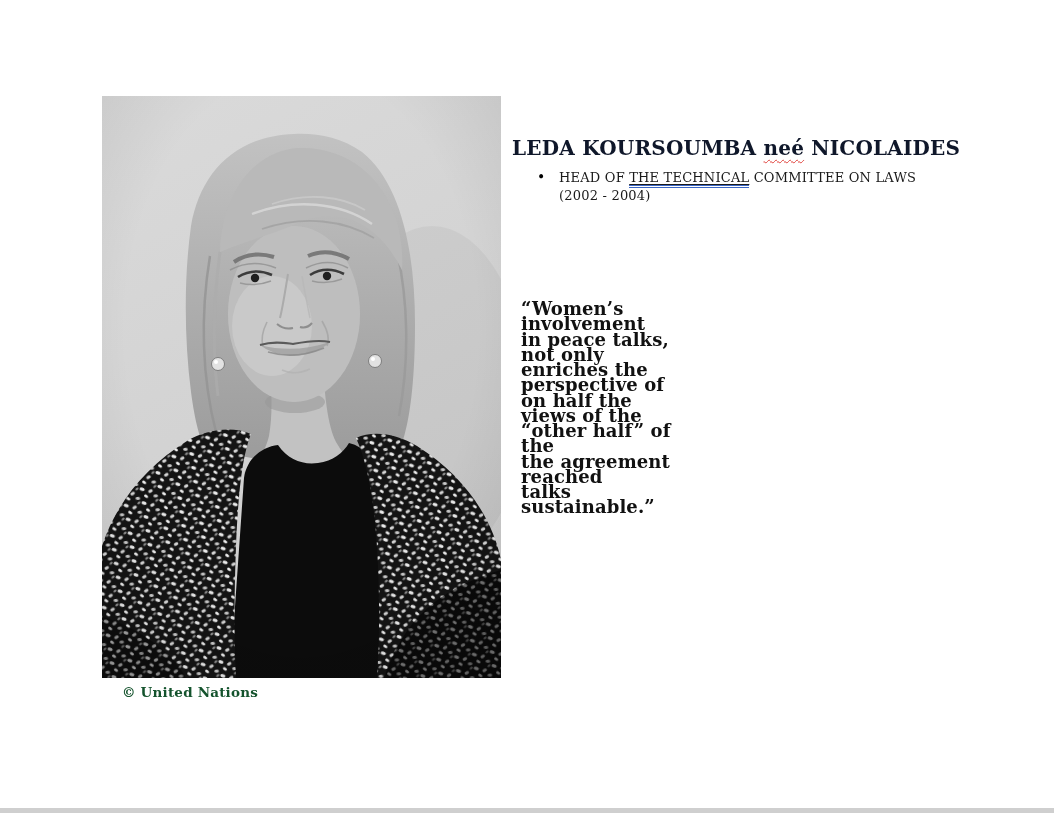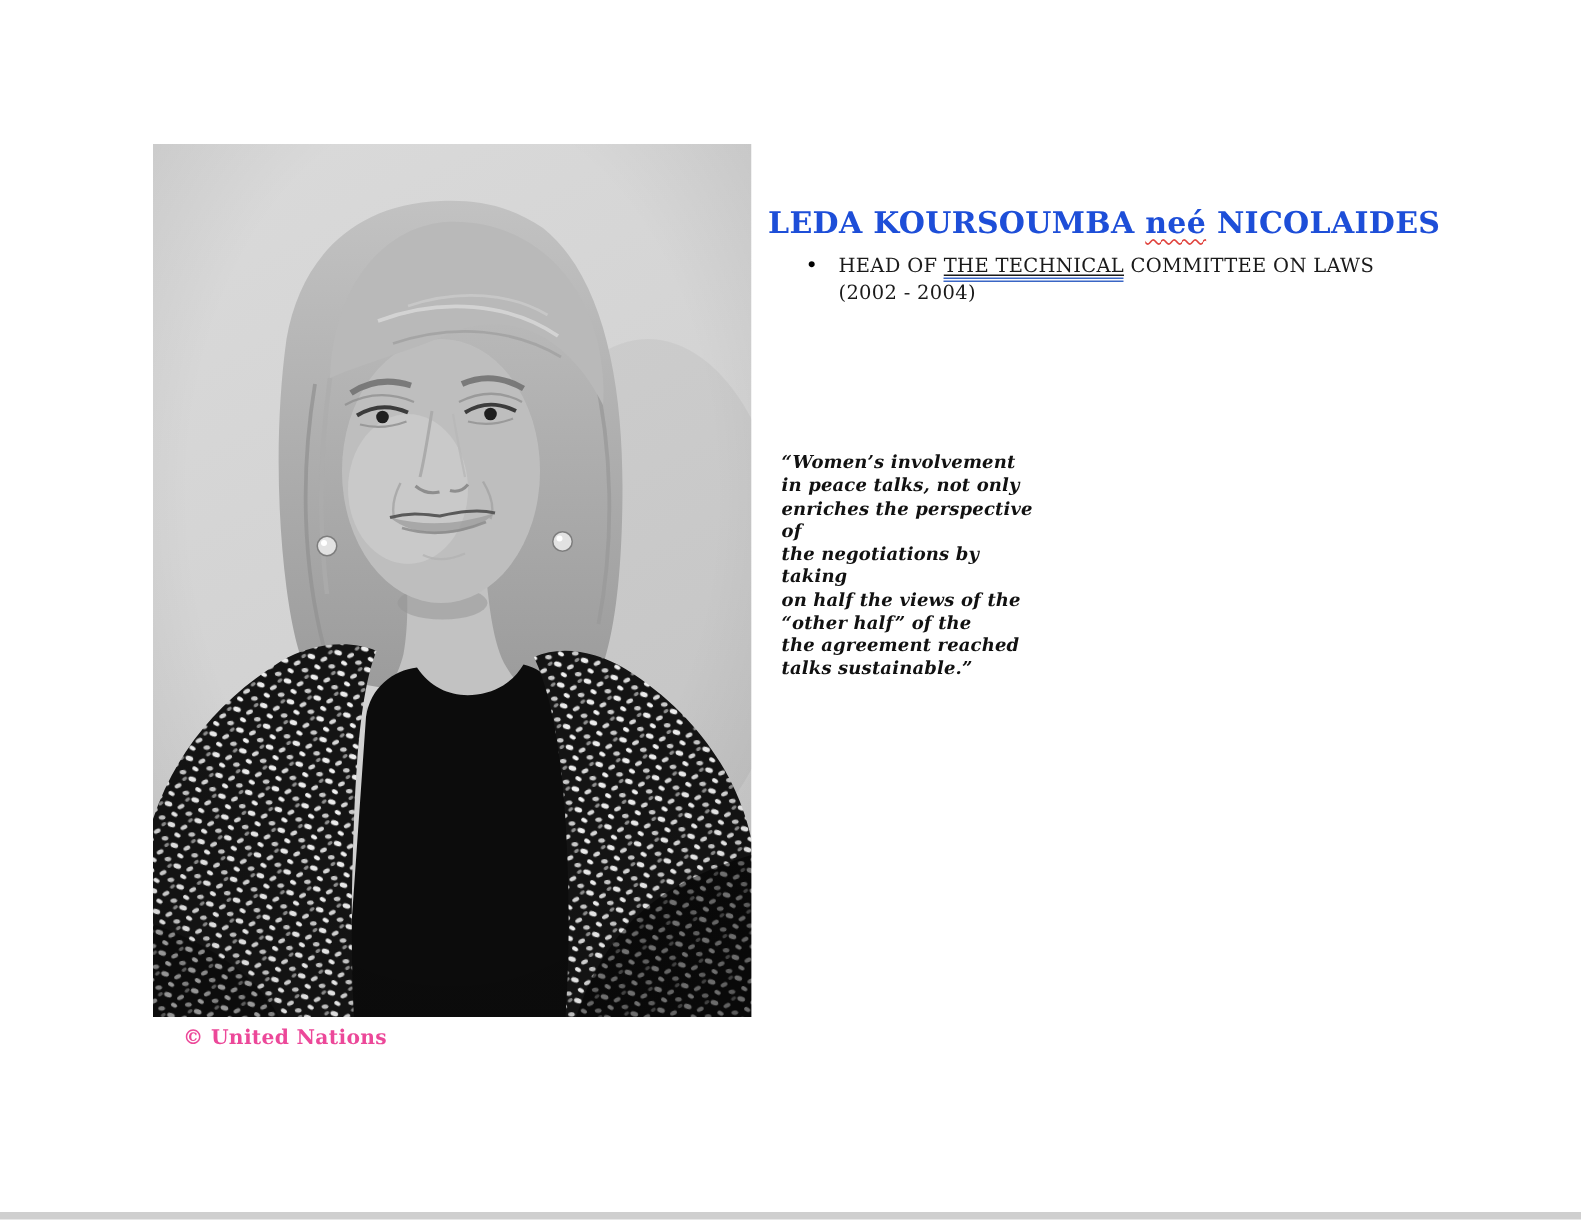--- a/index.html
+++ b/index.html
@@ -9,27 +9,27 @@
     background: #ffffff;
     font-family: "DejaVu Serif", "Liberation Serif", serif;
     color: #1a1a1a;
   }
 
   
   .photo-wrap { position: absolute; left: 102px; top: 96px; width: 399px; height: 582px; }
   .photo-wrap svg { display: block; width: 100%; height: 100%; }
   .photo-credit {
     position: absolute; left: 122px; top: 684px;
-    font-weight: bold; font-size: 13.5px; letter-spacing: 0.2px; color: #ec4899;
+    font-weight: bold; font-size: 13.5px; letter-spacing: 0.2px; color: #14532d;
   }
 
   
   .title {
     position: absolute; left: 512px; top: 136px; width: 440px;
-    font-size: 20px; font-weight: bold; letter-spacing: 0.2px; color: #1d4ed8;
+    font-size: 20px; font-weight: bold; letter-spacing: 0.2px; color: #0f172a;
     white-space: nowrap;
   }
   .title .misspelled {
     text-decoration: underline;
     text-decoration-style: wavy;
     text-decoration-color: #e0433d;
     text-decoration-thickness: 1px;
     text-underline-offset: 4px;
   }
 
@@ -52,22 +52,22 @@
   .grammar-space-mark {
     display: inline-block; width: 13px; height: 11px;
     border-bottom: 3px double #3a66c5; margin-left: 2px;
     vertical-align: baseline;
   }
   .u-grammar-only { border-bottom: 3px double #3a66c5; }
 
   
   .pull-quote {
     position: absolute; left: 521px; top: 301px; width: 170px;
-    font-style: italic; font-weight: bold;
-    font-size: 12px; line-height: 15.25px; letter-spacing: 0.1px; color: #111;
+    font-weight: bold;
+    font-size: 18px; line-height: 15.25px; letter-spacing: 0.1px; color: #111;
   }
   .pull-quote span { display: block; }
 
   
   .bottom-edge {
     position: absolute; left: 0; top: 808px; width: 1054px; height: 5px;
   }
 </style>
 </head>
 <body>
@@ -169,21 +169,20 @@
   <h1 class="title"><span>LEDA KOURSOUMBA </span><span class="misspelled">neé</span><span> NICOLAIDES</span></h1>
 
   <ul class="roles">
     <li><span>HEAD OF </span><span class="u-grammar">THE TECHNICAL</span><span> COMMITTEE ON LAWS</span><br><span>(2002 - 2004)</span></li>
   </ul>
 
   <blockquote class="pull-quote">
     <span>“Women’s involvement</span>
     <span>in peace talks, not only</span>
     <span>enriches the perspective of</span>
-    <span>the negotiations by taking</span>
     <span>on half the views of the</span>
     <span>“other half” of the</span>
     <span>the agreement reached</span>
     <span>talks sustainable.”</span>
   </blockquote>
 
   <div class="bottom-edge" style="background: rgb(207, 207, 207);"></div>
 
 </div>
 

